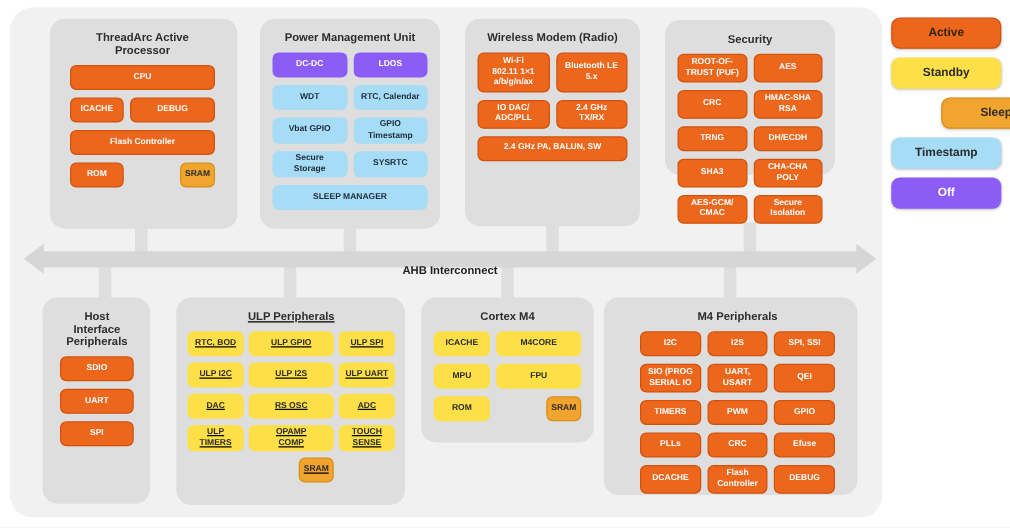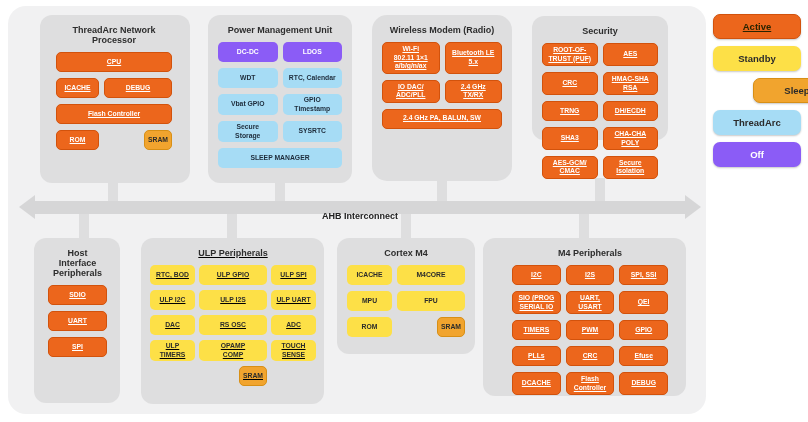--- a/index.html
+++ b/index.html
@@ -27,29 +27,29 @@
   .cols-2{grid-template-columns:1fr 1fr;}
   .cols-3{grid-template-columns:1fr 1fr 1fr;}
   .block{
     border-radius:5px;display:flex;align-items:center;justify-content:center;
     text-align:center;font-weight:bold;font-size:6.8px;line-height:1.25;
     white-space:pre-line;min-height:20px;padding:2px 3px;box-sizing:border-box;
   }
   .span2{grid-column:span 2;}
   .col2{grid-column:2;}
   
-  .active   {background:#ec661c;color:#ffffff;border:1px solid #d2520c;text-decoration:underline;}
+  .active   {background:#ec661c;color:#ffffff;border:1px solid #d2520c;}
   .standby  {background:#fde047;color:#2b2b2b;}
   .sleep    {background:#f1a42e;color:#2b2b2b;border:1px solid #d88f15;margin-left:40px;}
   .deepsleep{background:#a6dcf5;color:#1d2b3a;}
   .off      {background:#8b5cf6;color:#ffffff;}
   
   [data-name="container-threadarc"]{left:40px;top:15px;width:150px;height:168px;padding-left:16px;padding-right:18px;}
   [data-name="container-pmu"]      {left:208px;top:15px;width:144px;height:168px;}
-  [data-name="container-wireless"] {left:372px;top:15px;width:140px;height:166px;border-radius:15px;}
+  [data-name="container-wireless"] {left:372px;top:15px;width:140px;height:166px;}
   [data-name="container-security"] {left:532px;top:16px;width:136px;height:124px;}
   [data-name="container-hostif"]   {left:34px;top:238px;width:86px;height:165px;padding-left:14px;padding-right:13px;}
   [data-name="container-ulp"]      {left:141px;top:238px;width:183px;height:166px;padding-left:9px;padding-right:8px;text-decoration:underline;}
   [data-name="container-ulp"] .grid{column-gap:4px;row-gap:5px;}
   [data-name="container-cortexm4"] {left:337px;top:238px;width:138px;height:116px;}
   [data-name="container-m4periph"] {left:483px;top:238px;width:203px;height:158px;padding-left:29px;padding-right:18px;}
   
   .stub{position:absolute;width:10px;background:#dededf;}
   .stub.top{top:178px;height:26px;}
   .stub.bottom{top:212px;height:28px;}
@@ -91,21 +91,21 @@
 <div class="stub bottom s7" data-name="bus-connector-cortexm4"></div>
 <div class="stub bottom s8" data-name="bus-connector-m4periph"></div>
 
 <div class="bus-arrow left" data-name="bus-arrowhead-left"></div>
 <div class="bus-band" data-name="ahb-interconnect-bus"></div>
 <div class="bus-arrow right" data-name="bus-arrowhead-right"></div>
 <div class="bus-label" data-name="bus-label">AHB Interconnect</div>
 
 <div id="containers-root">
     <div class="container" data-name="container-threadarc">
-      <div class="title" data-name="container-title-threadarc">ThreadArc Network
+      <div class="title" data-name="container-title-threadarc">ThreadArc Active
 Processor</div>
       <div class="grid cols-2">
         <div class="block active span2" data-name="block-cpu">CPU</div>
         <div class="block active" data-name="block-icache">ICACHE</div>
         <div class="block active" data-name="block-debug">DEBUG</div>
         <div class="block active span2" data-name="block-flash-controller">Flash Controller</div>
         <div class="block active" data-name="block-rom">ROM</div>
         <div class="block sleep" data-name="block-sram">SRAM</div>
       </div>
     </div>
@@ -222,15 +222,15 @@
 Controller</div>
         <div class="block active" data-name="block-debug">DEBUG</div>
       </div>
     </div>
   </div>
 
 <div class="legend" data-name="legend">
     <div class="pill active" data-name="legend-item-active">Active</div>
     <div class="pill standby" data-name="legend-item-standby">Standby</div>
     <div class="pill sleep" data-name="legend-item-sleep">Sleep</div>
-    <div class="pill deepsleep" data-name="legend-item-deepsleep">ThreadArc</div>
+    <div class="pill deepsleep" data-name="legend-item-deepsleep">Timestamp</div>
     <div class="pill off" data-name="legend-item-off">Off</div>
   </div>
 
 </body></html>

